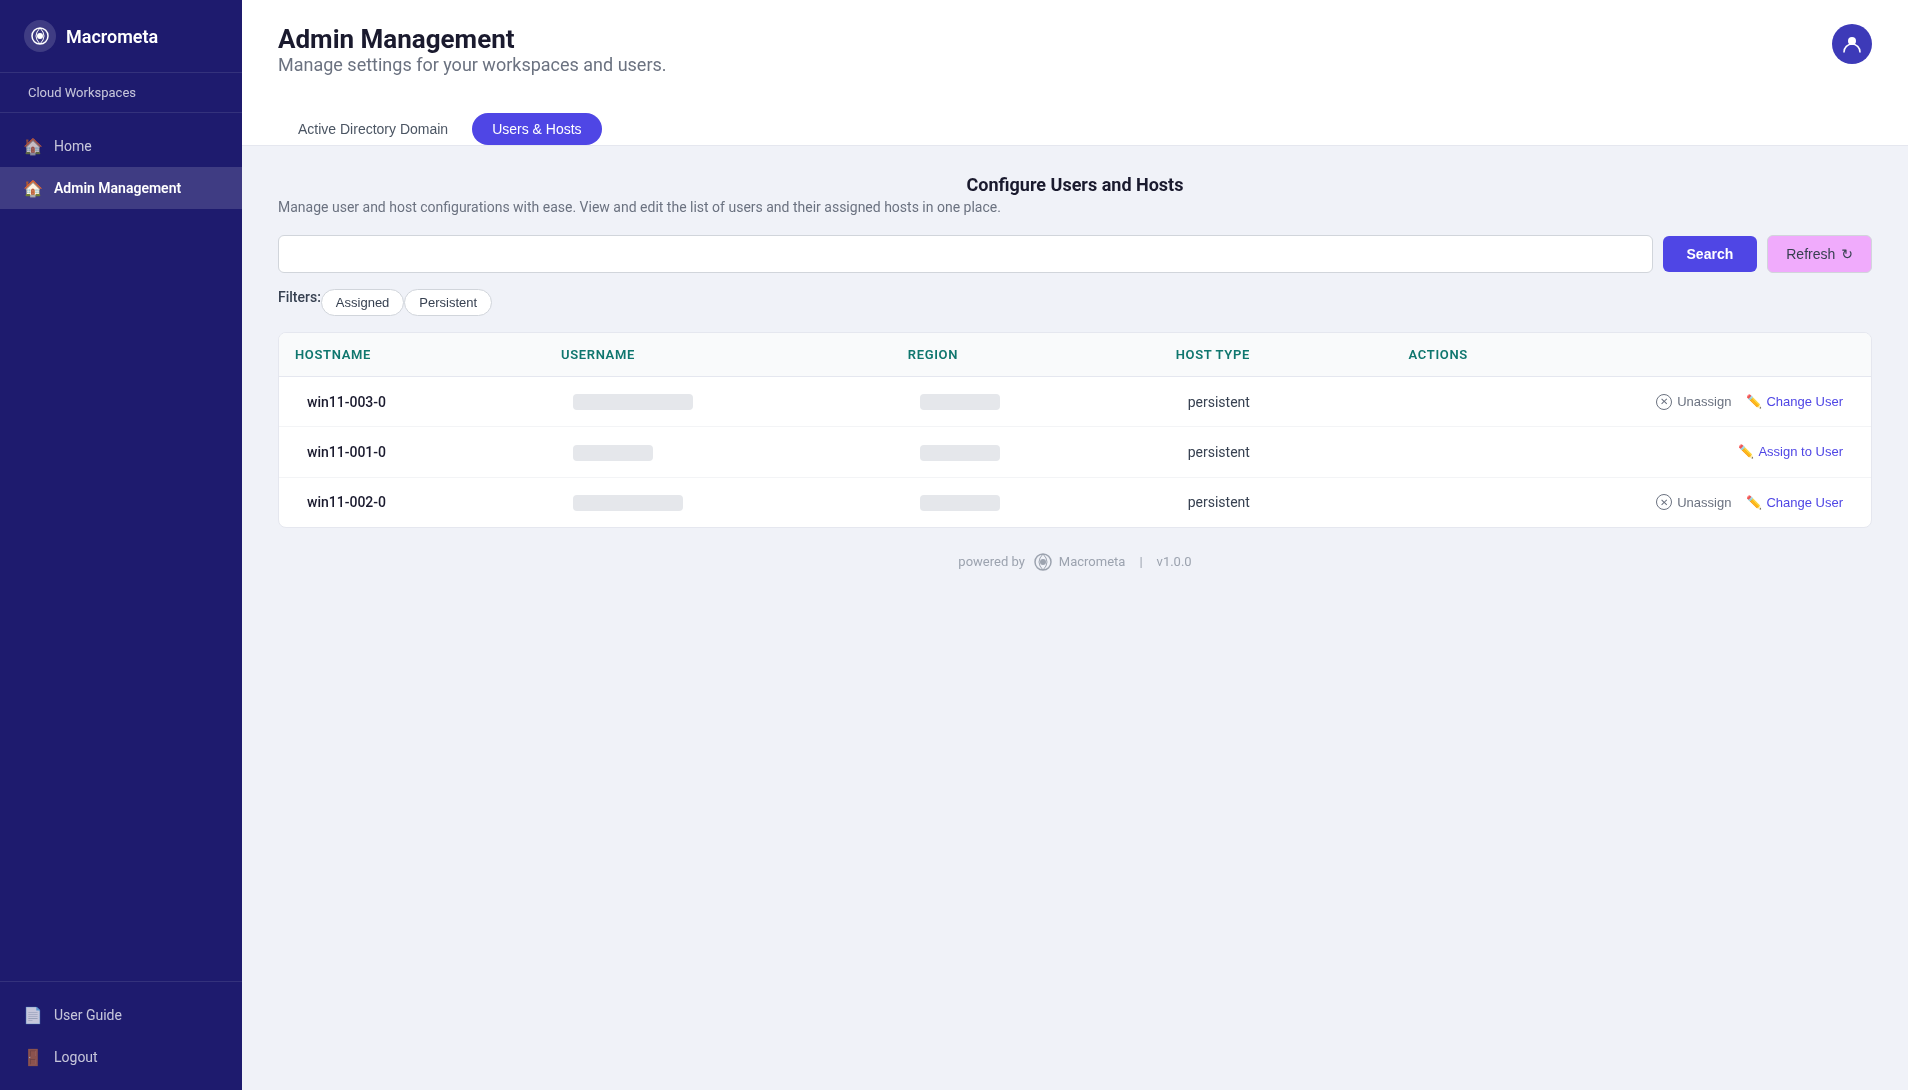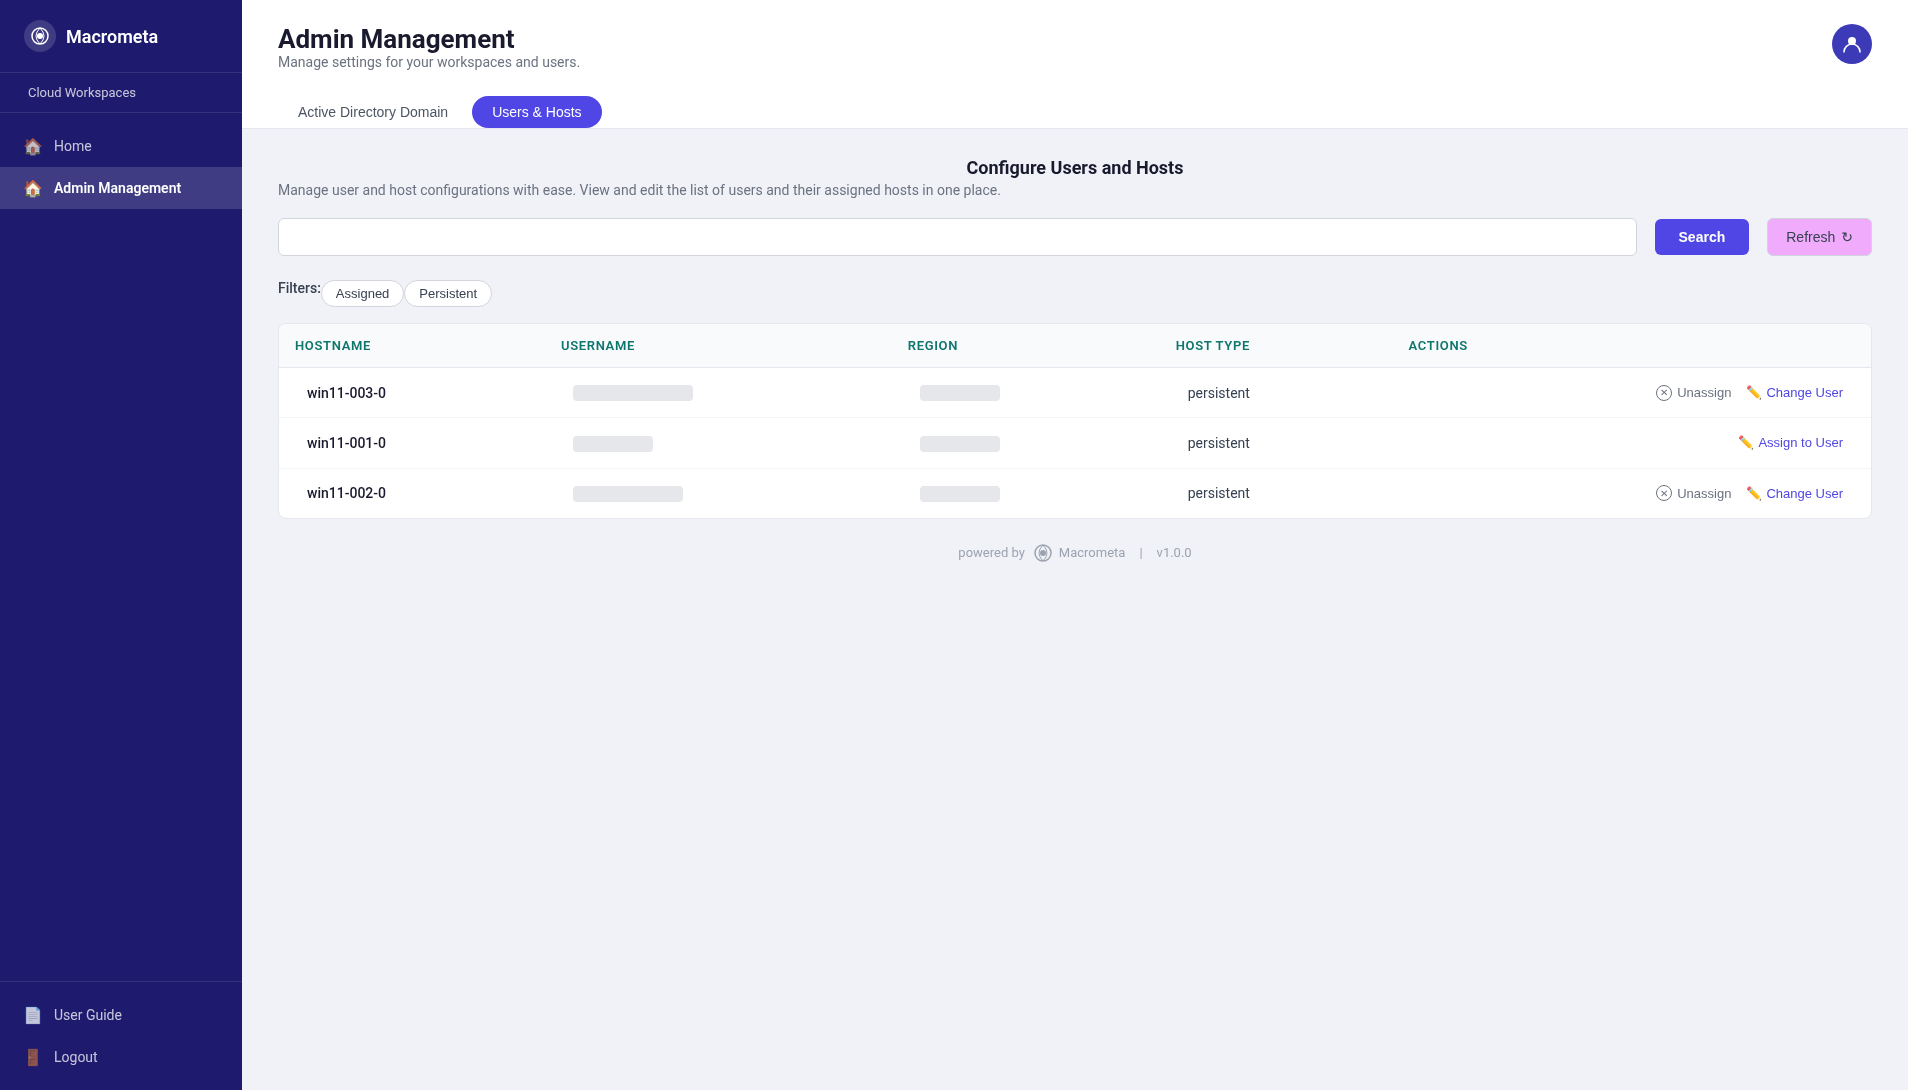--- a/index.html
+++ b/index.html
@@ -86,23 +86,23 @@
       align-items: flex-start;
       justify-content: space-between;
       margin-bottom: 6px;
     }
     .main-title {
       font-size: 26px;
       font-weight: 700;
       color: #1a1a2e;
     }
     .main-subtitle {
-      font-size: 14px;
+      font-size: 18px;
       color: #6b7280;
-      margin-bottom: 20px;
+      margin-bottom: 32px;
     }
     .user-avatar {
       width: 40px; height: 40px;
       border-radius: 50%;
       background: #3d3ab8;
       display: flex; align-items: center; justify-content: center;
       color: white;
       font-size: 20px;
     }
     .tabs {
@@ -140,22 +140,22 @@
     .section-desc {
       font-size: 14px;
       color: #6b7280;
       margin-bottom: 20px;
     }
 
     
     .search-row {
       display: flex;
       align-items: center;
-      gap: 18px;
-      margin-bottom: 24px;
+      gap: 10px;
+      margin-bottom: 16px;
     }
     .search-input-wrap {
       flex: 1;
       position: relative;
     }
     .search-input {
       width: 100%;
       padding: 10px 14px;
       border: 1px solid #d1d5db;
       border-radius: 6px;

